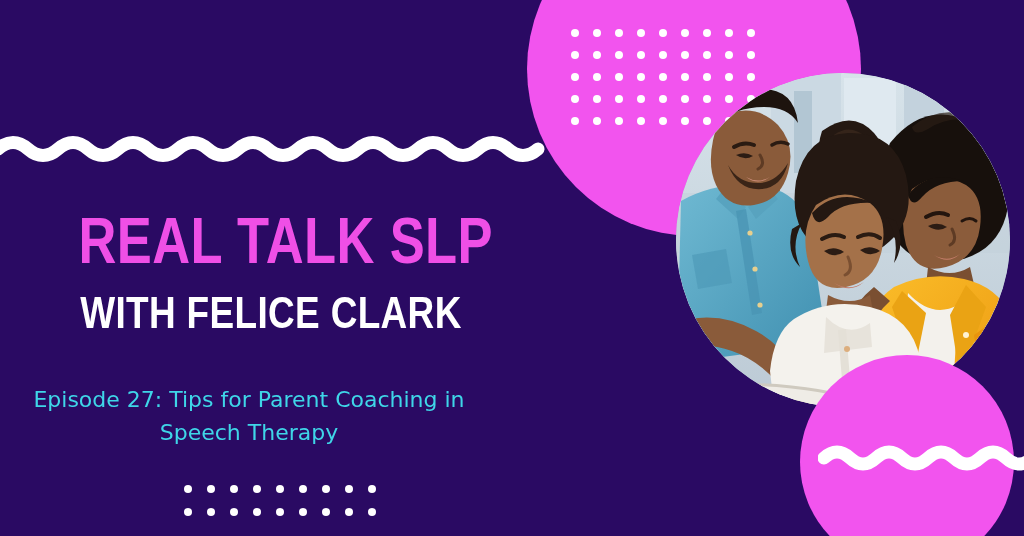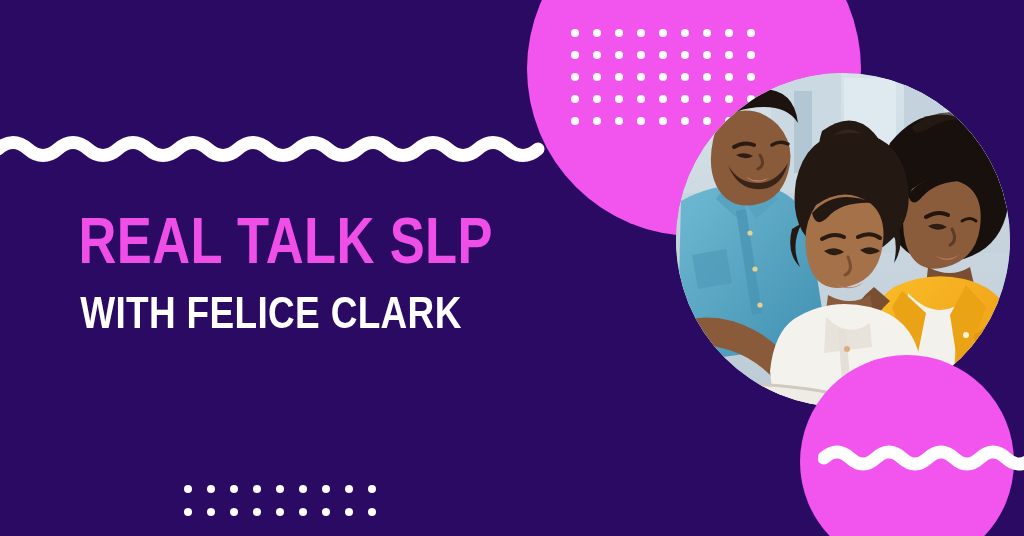--- a/index.html
+++ b/index.html
@@ -354,15 +354,16 @@
       <span class="dot" style="left: 92px; top: 23px; width: 8px; height: 8px; background: rgb(255, 255, 255);"></span>
       <span class="dot" style="left: 115px; top: 23px; width: 8px; height: 8px; background: rgb(255, 255, 255);"></span>
       <span class="dot" style="left: 138px; top: 23px; width: 8px; height: 8px; background: rgb(255, 255, 255);"></span>
       <span class="dot" style="left: 161px; top: 23px; width: 8px; height: 8px; background: rgb(255, 255, 255);"></span>
       <span class="dot" style="left: 184px; top: 23px; width: 8px; height: 8px; background: rgb(255, 255, 255);"></span>
     </div>
 
   <div class="text-block">
     <h1 class="title-main">REAL TALK SLP</h1>
     <h2 class="title-sub">WITH FELICE CLARK</h2>
+    <p class="episode-line">Episode 27: Tips for Parent Coaching in Speech Therapy</p>
   </div>
 
 </div>
 
 </body></html>

